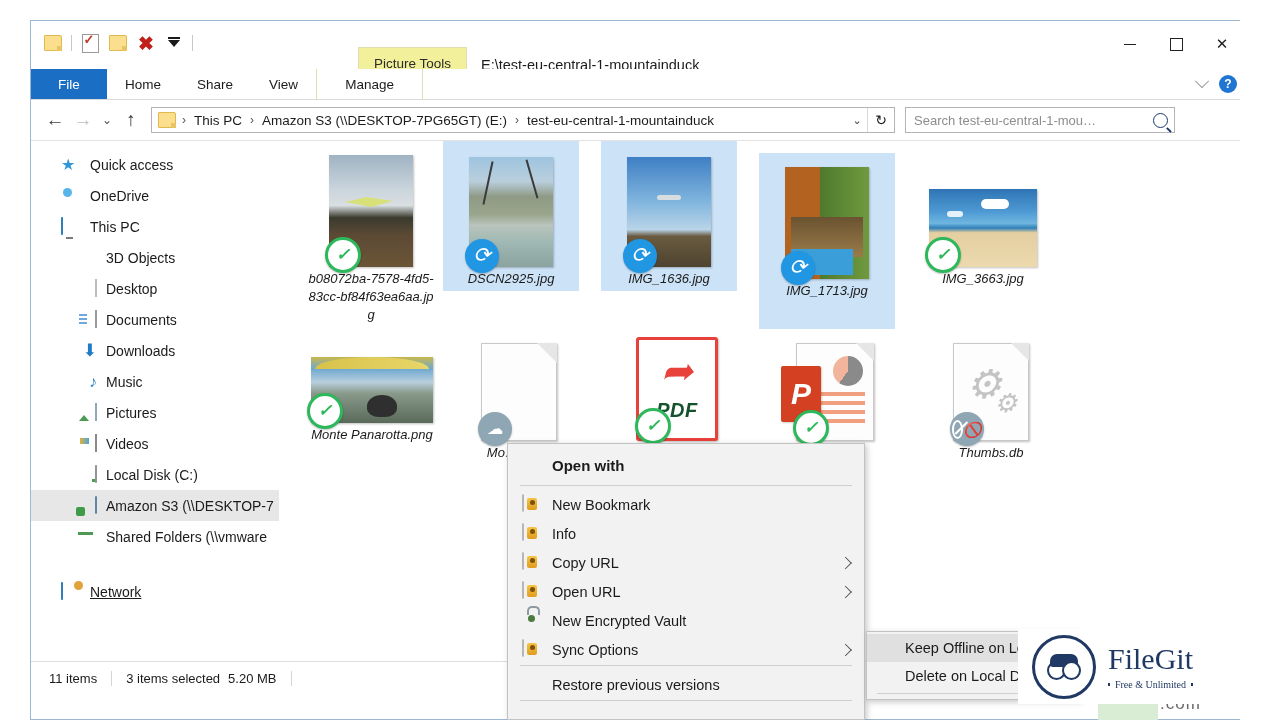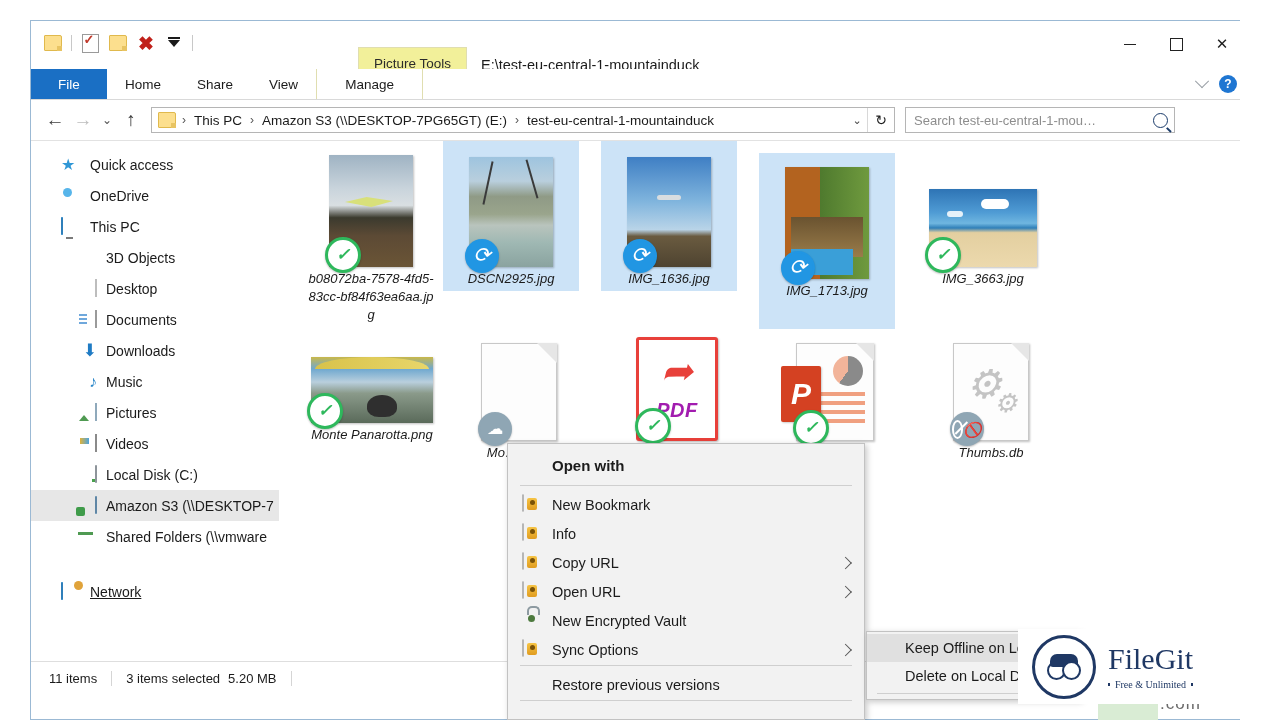--- a/index.html
+++ b/index.html
@@ -404,21 +404,21 @@
     border-left: 20px solid transparent;
     border-top: 20px solid #e6e6e6;
   }
   .pdf-ico {
     width: 76px; height: 98px;
     background: #ffffff; border: 3px solid #e8403a;
     border-radius: 3px; position: relative;
   }
   .pdf-text {
     position: absolute; left: 0; right: 0; bottom: 16px;
-    text-align: center; font-size: 20px; font-weight: bold; color: #a21caf;
+    text-align: center; font-size: 20px; font-weight: bold; color: #14532d;
     letter-spacing: .5px;
   }
   .pdf-swirl {
     position: absolute; left: 50%; top: 12px; transform: translateX(-50%);
     font-size: 38px; color: #e8403a; line-height: 1;
   }
   .ppt-ico {
     width: 76px; height: 96px;
     background: #fdfdfd; border: 1px solid #c8c8c8; position: relative;
   }

